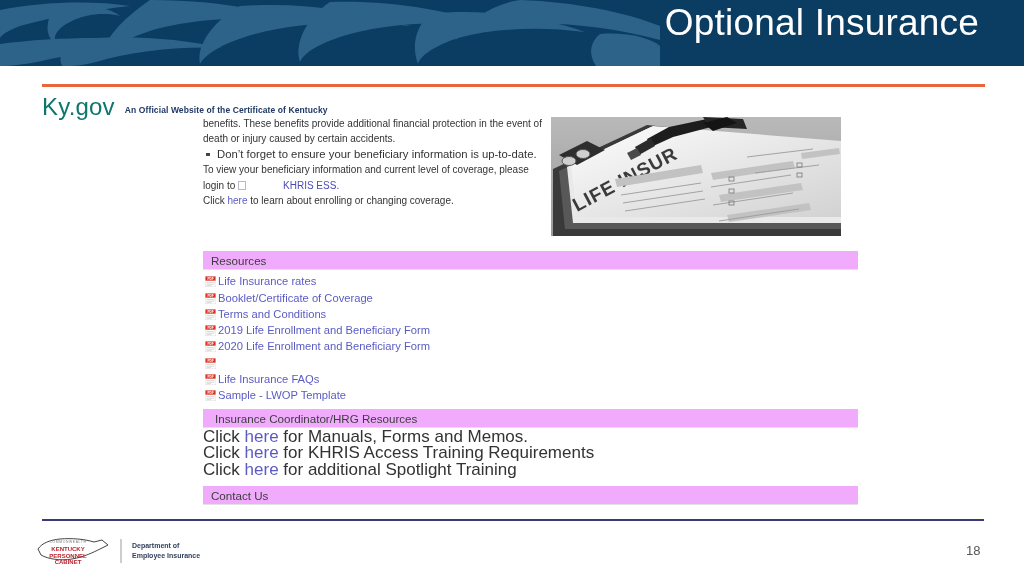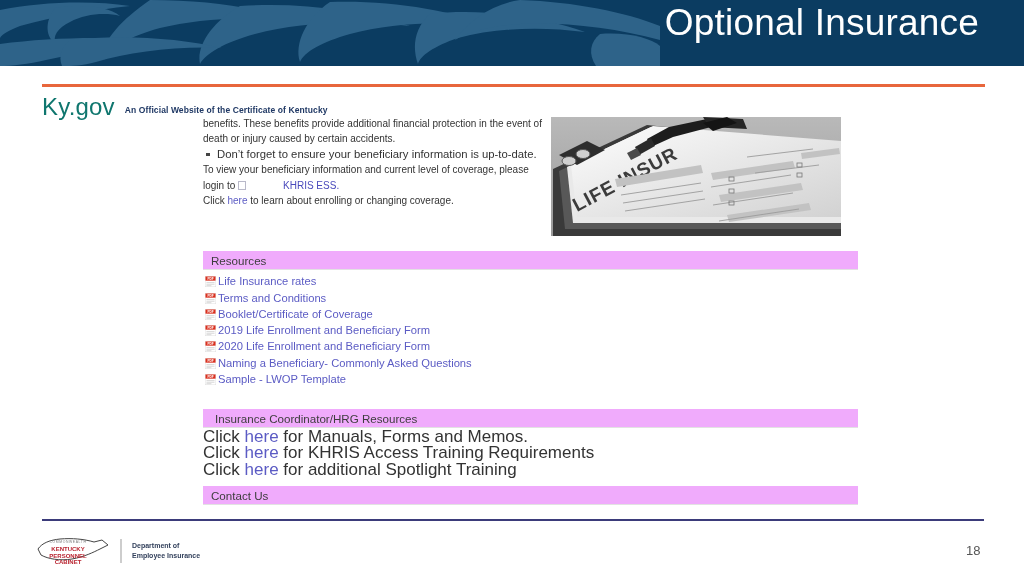--- a/index.html
+++ b/index.html
@@ -255,46 +255,46 @@
         <svg class="pdf-ico" viewBox="0 0 12 12">
             <rect x="0" y="0" width="12" height="12" fill="#fff" stroke="#c8c8c8" stroke-width="0.6"></rect>
             <rect x="0.5" y="0.5" width="11" height="4.6" fill="#d9301f"></rect>
             <text x="6" y="4.4" fill="#fff" font-size="3.4" font-family="Liberation Sans, sans-serif" font-weight="bold" text-anchor="middle">PDF</text>
             <g stroke="#b8b8b8" stroke-width="0.6">
               <line x1="1.6" y1="7.2" x2="10.4" y2="7.2"></line>
               <line x1="1.6" y1="9" x2="10.4" y2="9"></line>
               <line x1="1.6" y1="10.6" x2="7" y2="10.6"></line>
             </g>
           </svg>
+        <a href="#">Booklet/Certificate of Coverage</a>
+      </div>
+      <div class="res-item">
+        <svg class="pdf-ico" viewBox="0 0 12 12">
+            <rect x="0" y="0" width="12" height="12" fill="#fff" stroke="#c8c8c8" stroke-width="0.6"></rect>
+            <rect x="0.5" y="0.5" width="11" height="4.6" fill="#d9301f"></rect>
+            <text x="6" y="4.4" fill="#fff" font-size="3.4" font-family="Liberation Sans, sans-serif" font-weight="bold" text-anchor="middle">PDF</text>
+            <g stroke="#b8b8b8" stroke-width="0.6">
+              <line x1="1.6" y1="7.2" x2="10.4" y2="7.2"></line>
+              <line x1="1.6" y1="9" x2="10.4" y2="9"></line>
+              <line x1="1.6" y1="10.6" x2="7" y2="10.6"></line>
+            </g>
+          </svg>
         <a href="#">Terms and Conditions</a>
       </div>
       <div class="res-item">
         <svg class="pdf-ico" viewBox="0 0 12 12">
             <rect x="0" y="0" width="12" height="12" fill="#fff" stroke="#c8c8c8" stroke-width="0.6"></rect>
             <rect x="0.5" y="0.5" width="11" height="4.6" fill="#d9301f"></rect>
             <text x="6" y="4.4" fill="#fff" font-size="3.4" font-family="Liberation Sans, sans-serif" font-weight="bold" text-anchor="middle">PDF</text>
             <g stroke="#b8b8b8" stroke-width="0.6">
               <line x1="1.6" y1="7.2" x2="10.4" y2="7.2"></line>
               <line x1="1.6" y1="9" x2="10.4" y2="9"></line>
               <line x1="1.6" y1="10.6" x2="7" y2="10.6"></line>
             </g>
           </svg>
-        <a href="#">Booklet/Certificate of Coverage</a>
-      </div>
-      <div class="res-item">
-        <svg class="pdf-ico" viewBox="0 0 12 12">
-            <rect x="0" y="0" width="12" height="12" fill="#fff" stroke="#c8c8c8" stroke-width="0.6"></rect>
-            <rect x="0.5" y="0.5" width="11" height="4.6" fill="#d9301f"></rect>
-            <text x="6" y="4.4" fill="#fff" font-size="3.4" font-family="Liberation Sans, sans-serif" font-weight="bold" text-anchor="middle">PDF</text>
-            <g stroke="#b8b8b8" stroke-width="0.6">
-              <line x1="1.6" y1="7.2" x2="10.4" y2="7.2"></line>
-              <line x1="1.6" y1="9" x2="10.4" y2="9"></line>
-              <line x1="1.6" y1="10.6" x2="7" y2="10.6"></line>
-            </g>
-          </svg>
         <a href="#">2019 Life Enrollment and Beneficiary Form</a>
       </div>
       <div class="res-item">
         <svg class="pdf-ico" viewBox="0 0 12 12">
             <rect x="0" y="0" width="12" height="12" fill="#fff" stroke="#c8c8c8" stroke-width="0.6"></rect>
             <rect x="0.5" y="0.5" width="11" height="4.6" fill="#d9301f"></rect>
             <text x="6" y="4.4" fill="#fff" font-size="3.4" font-family="Liberation Sans, sans-serif" font-weight="bold" text-anchor="middle">PDF</text>
             <g stroke="#b8b8b8" stroke-width="0.6">
               <line x1="1.6" y1="7.2" x2="10.4" y2="7.2"></line>
               <line x1="1.6" y1="9" x2="10.4" y2="9"></line>
@@ -307,21 +307,33 @@
         <svg class="pdf-ico" viewBox="0 0 12 12">
             <rect x="0" y="0" width="12" height="12" fill="#fff" stroke="#c8c8c8" stroke-width="0.6"></rect>
             <rect x="0.5" y="0.5" width="11" height="4.6" fill="#d9301f"></rect>
             <text x="6" y="4.4" fill="#fff" font-size="3.4" font-family="Liberation Sans, sans-serif" font-weight="bold" text-anchor="middle">PDF</text>
             <g stroke="#b8b8b8" stroke-width="0.6">
               <line x1="1.6" y1="7.2" x2="10.4" y2="7.2"></line>
               <line x1="1.6" y1="9" x2="10.4" y2="9"></line>
               <line x1="1.6" y1="10.6" x2="7" y2="10.6"></line>
             </g>
           </svg>
-        <a href="#">Naming a Beneficiary- Commonly Asked Questions</a>
+      </div>
+      <div class="res-item">
+        <svg class="pdf-ico" viewBox="0 0 12 12">
+            <rect x="0" y="0" width="12" height="12" fill="#fff" stroke="#c8c8c8" stroke-width="0.6"></rect>
+            <rect x="0.5" y="0.5" width="11" height="4.6" fill="#d9301f"></rect>
+            <text x="6" y="4.4" fill="#fff" font-size="3.4" font-family="Liberation Sans, sans-serif" font-weight="bold" text-anchor="middle">PDF</text>
+            <g stroke="#b8b8b8" stroke-width="0.6">
+              <line x1="1.6" y1="7.2" x2="10.4" y2="7.2"></line>
+              <line x1="1.6" y1="9" x2="10.4" y2="9"></line>
+              <line x1="1.6" y1="10.6" x2="7" y2="10.6"></line>
+            </g>
+          </svg>
+        <a href="#">Life Insurance FAQs</a>
       </div>
       <div class="res-item">
         <svg class="pdf-ico" viewBox="0 0 12 12">
             <rect x="0" y="0" width="12" height="12" fill="#fff" stroke="#c8c8c8" stroke-width="0.6"></rect>
             <rect x="0.5" y="0.5" width="11" height="4.6" fill="#d9301f"></rect>
             <text x="6" y="4.4" fill="#fff" font-size="3.4" font-family="Liberation Sans, sans-serif" font-weight="bold" text-anchor="middle">PDF</text>
             <g stroke="#b8b8b8" stroke-width="0.6">
               <line x1="1.6" y1="7.2" x2="10.4" y2="7.2"></line>
               <line x1="1.6" y1="9" x2="10.4" y2="9"></line>
               <line x1="1.6" y1="10.6" x2="7" y2="10.6"></line>

